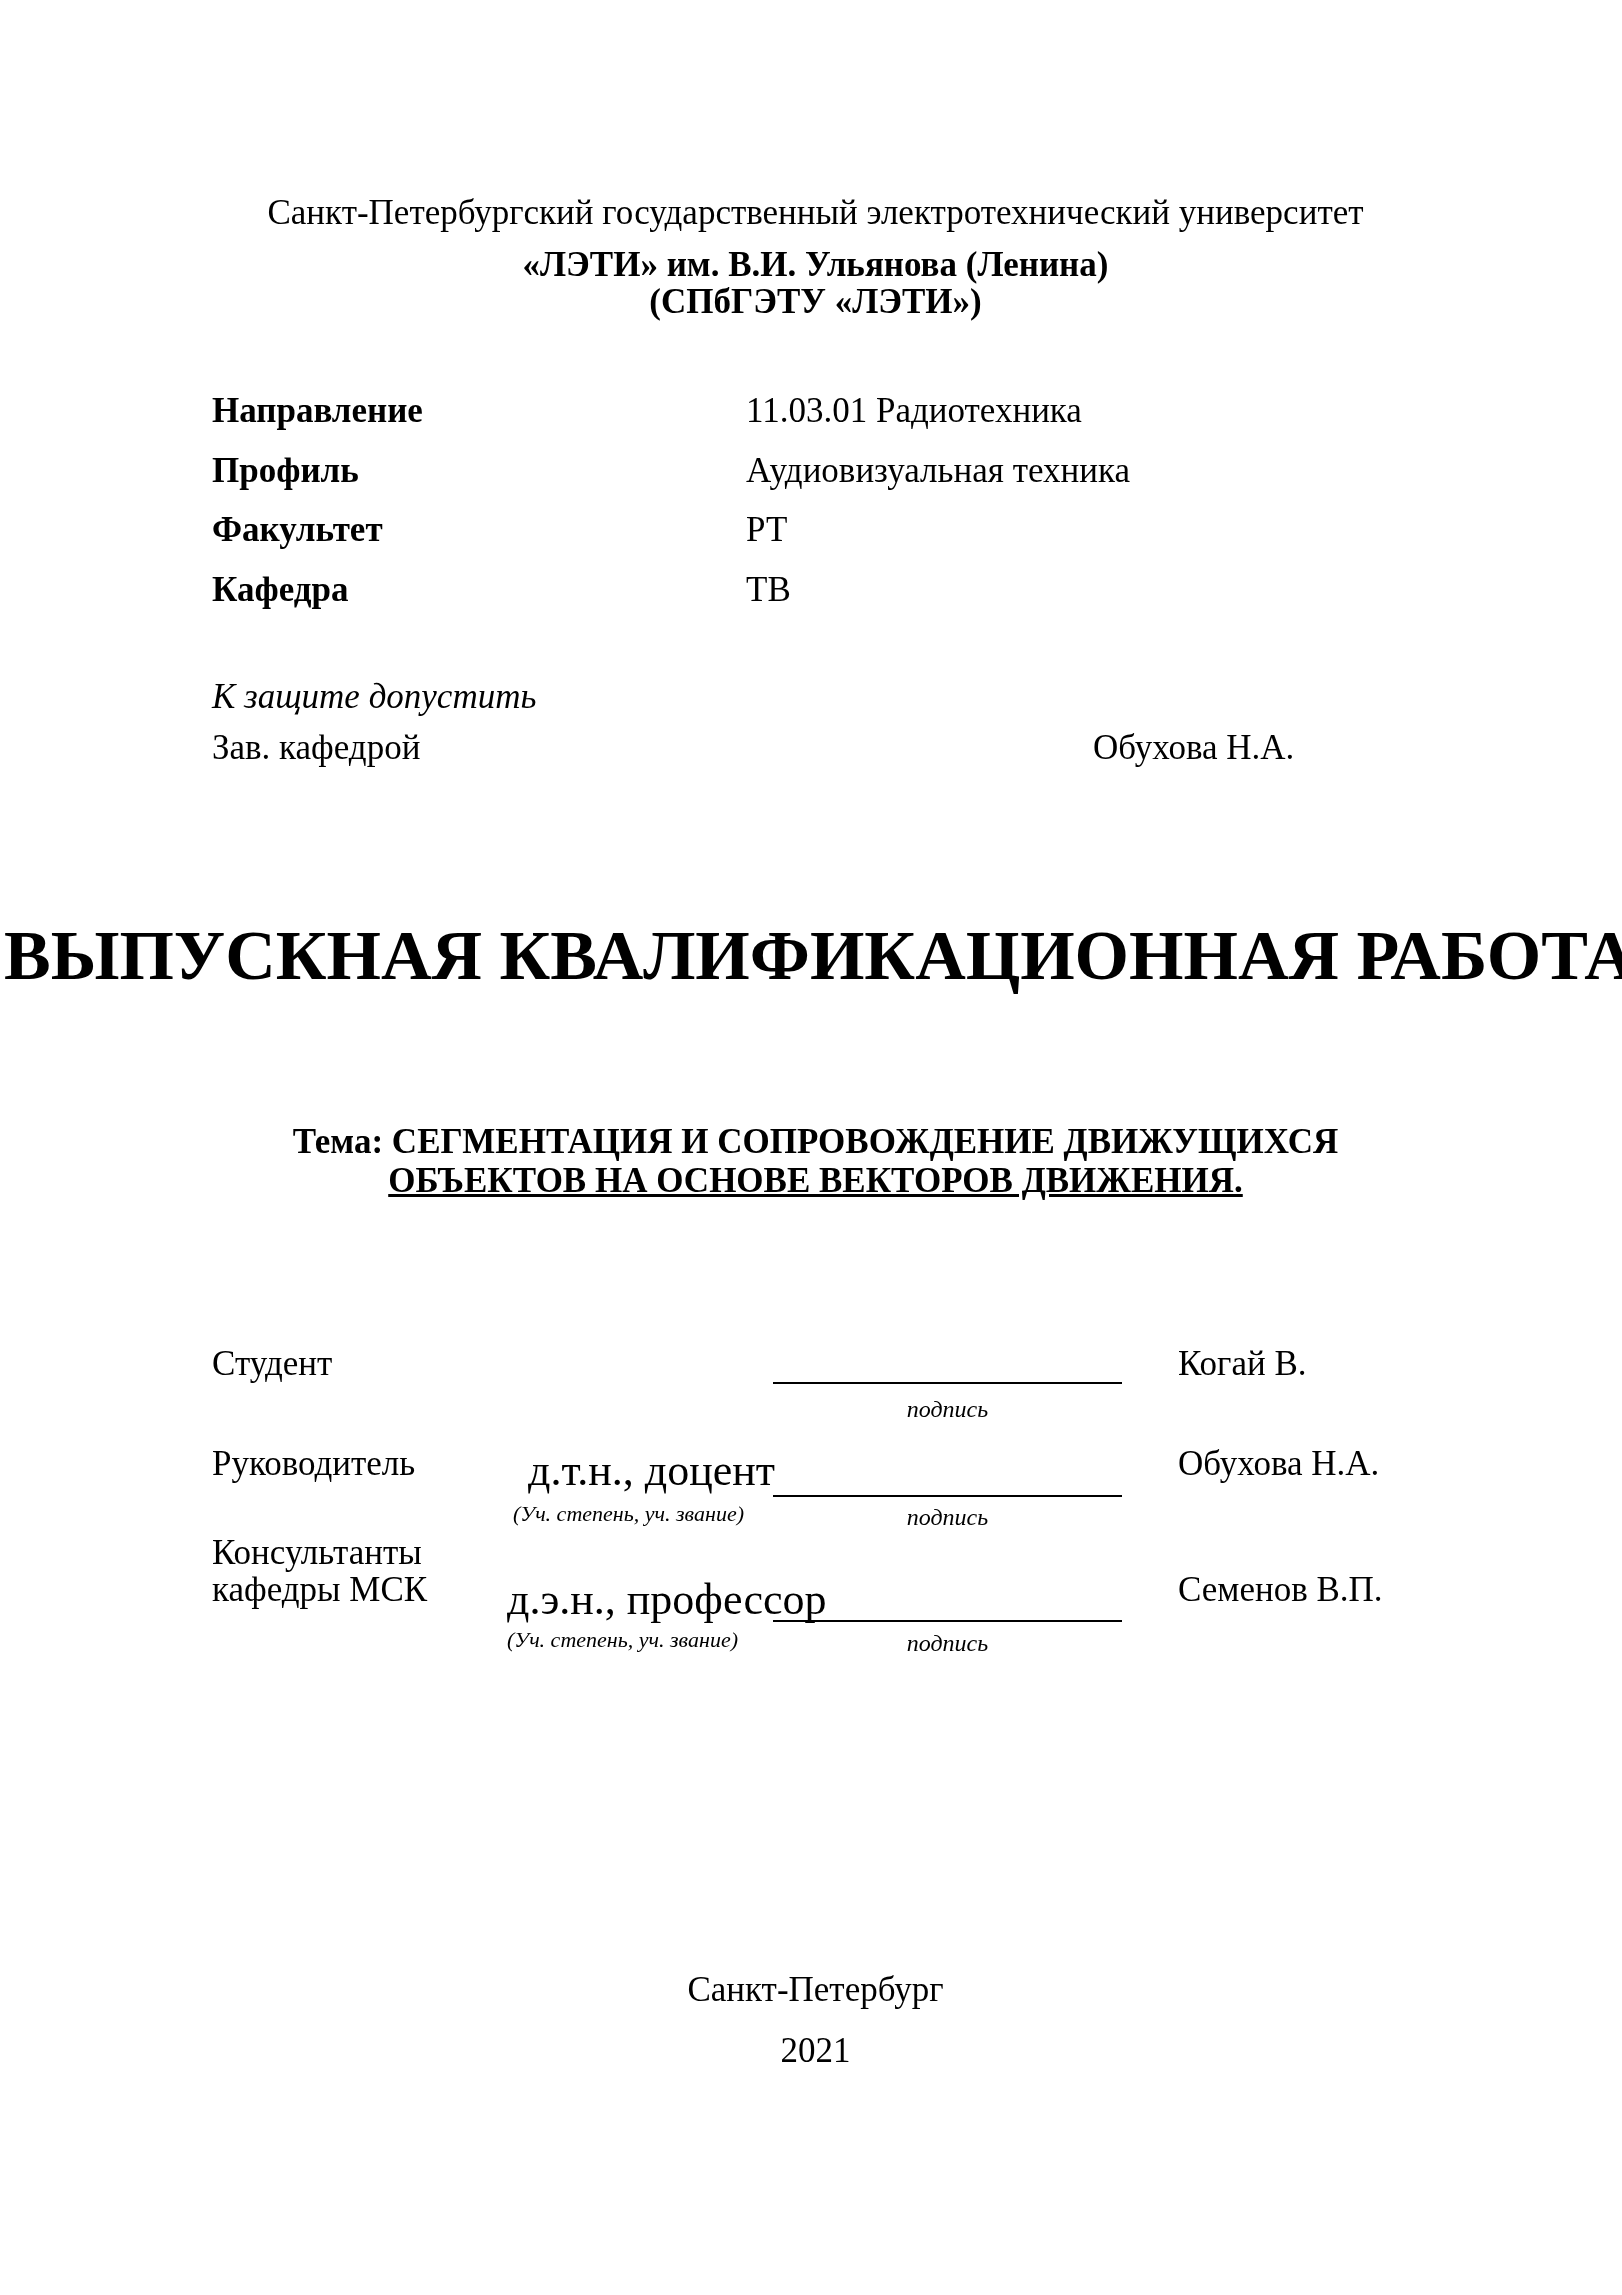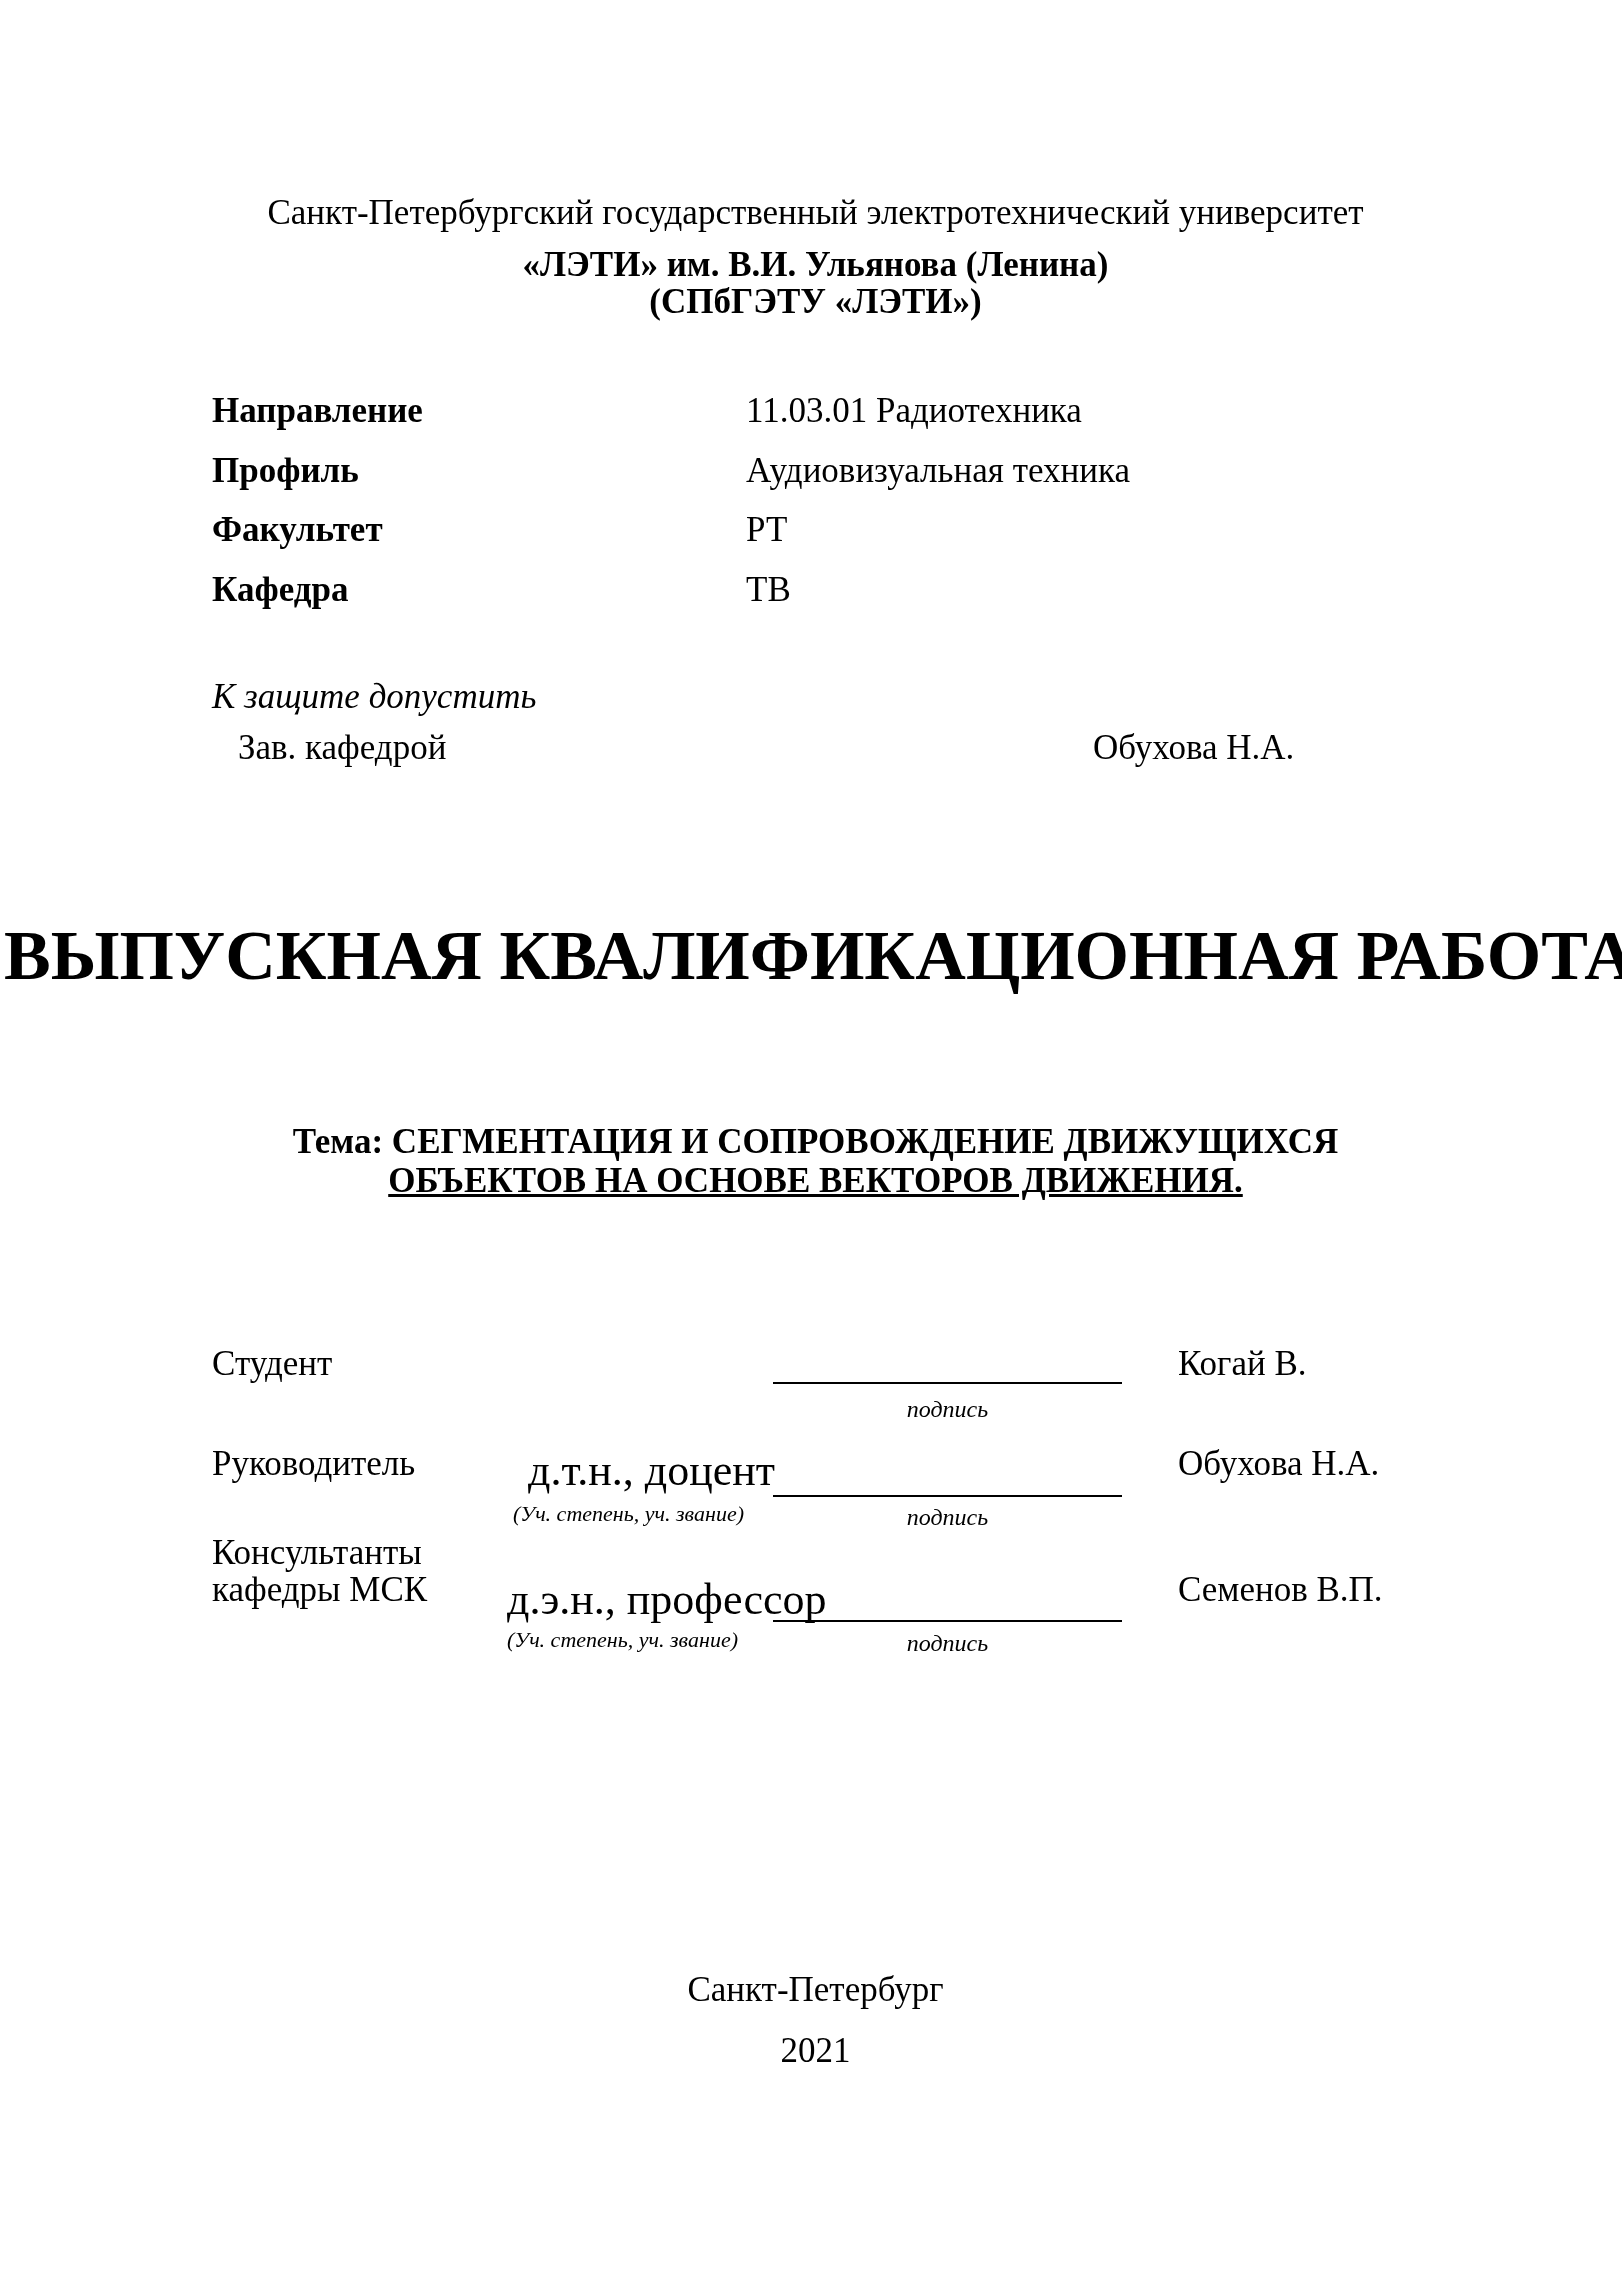--- a/index.html
+++ b/index.html
@@ -22,21 +22,21 @@
   .fs-sig{font-size:24px;}
   .sigline{position:absolute;left:773px;width:349px;height:0;border-top:2.4px solid #000;}
   .sigcap{position:absolute;left:773px;width:349px;text-align:center;}
   
   .h1{top:195px;} .h2{top:247px;} .h3{top:284px;}
   
   .fl{left:212px;} .fv{left:746px;}
   .r0{top:393px;} .r1{top:453px;} .r2{top:512px;} .r3{top:572px;}
   
   .adm1{left:212px;top:679px;}
-  .adm2{left:212px;top:730px;margin-left:26px;}
+  .adm2{left:212px;top:730px;}
   .adm3{left:1093px;top:730px;}
   
   .t1{top:921px;} .t2{top:1003px;}
   
   .th1{top:1124px;} .th2{top:1163px;text-decoration:underline;}
   
   .s1role{left:212px;top:1346px;}
   .s1line{top:1382px;}
   .s1cap{top:1397px;}
   .s1name{left:1178px;top:1346px;}

